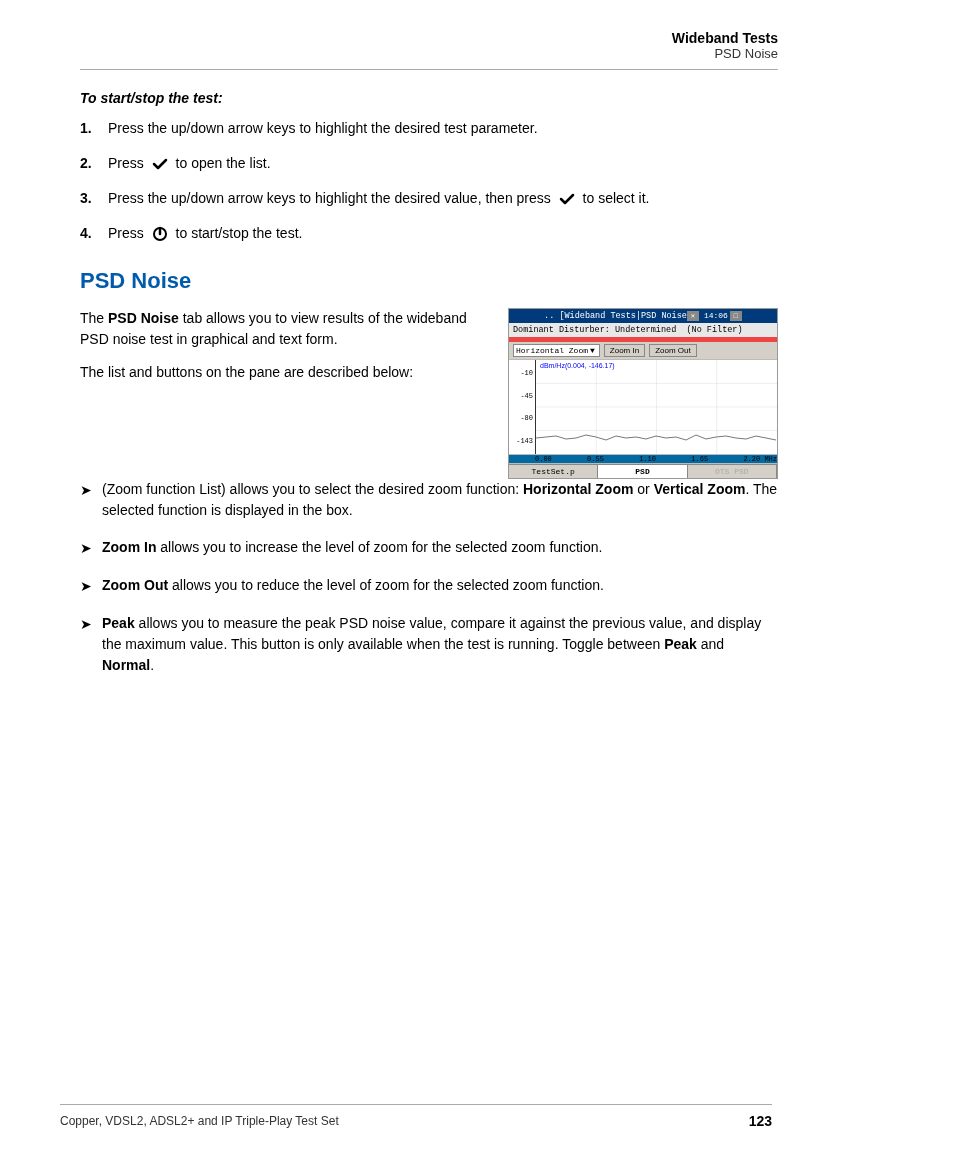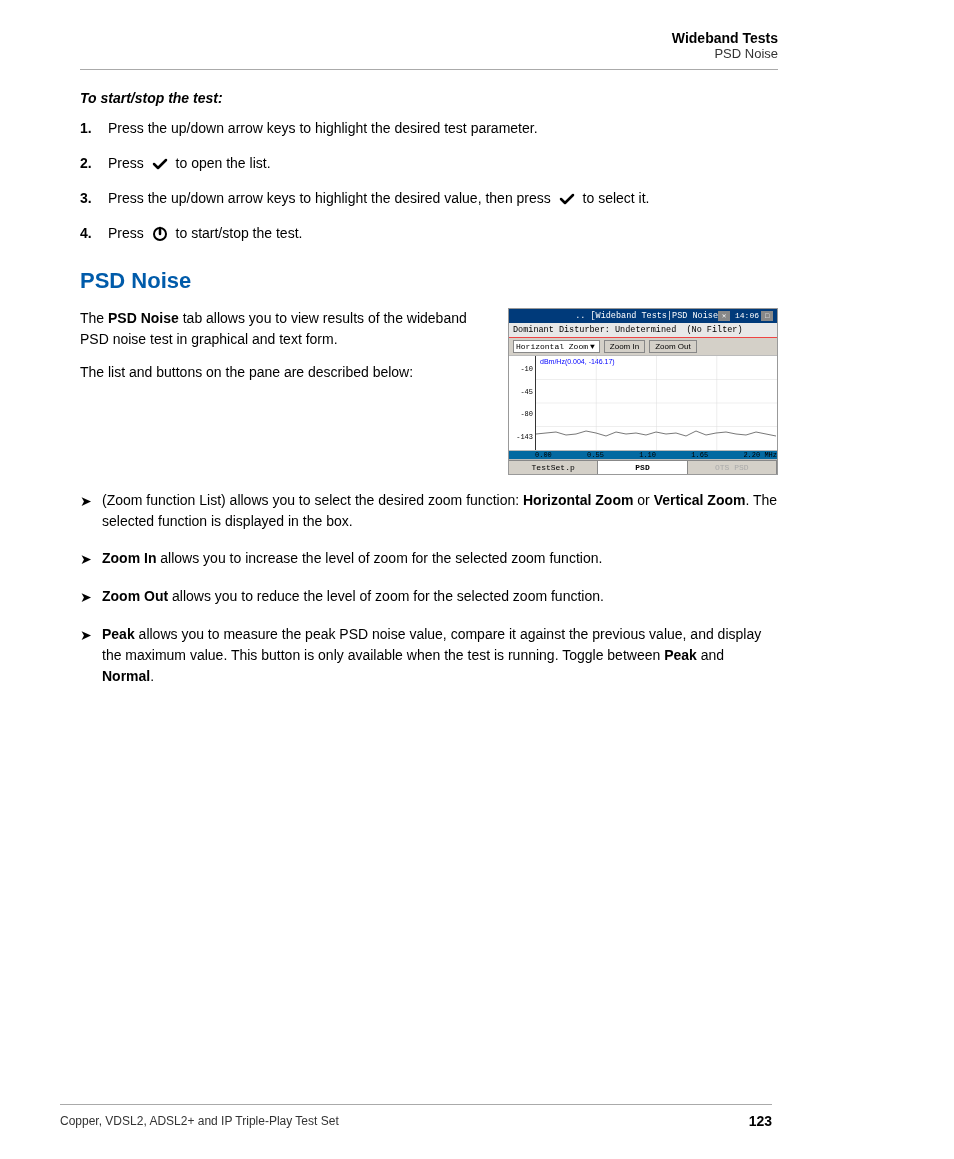--- a/index.html
+++ b/index.html
@@ -92,21 +92,21 @@
       font-weight: bold;
       color: #005baa;
       margin-bottom: 14px;
       border-bottom: none;
     }
 
     
     .psd-intro {
       display: flex;
       gap: 20px;
-      margin-bottom: 15px;
+      margin-bottom: 0;
     }
     .psd-text-col {
       flex: 1;
       font-size: 14px;
       line-height: 1.5;
     }
     .psd-screenshot-col {
       flex: 0 0 270px;
     }
 
@@ -115,21 +115,21 @@
       border: 1px solid #999;
       background: #d4e8f7;
       font-size: 9px;
       font-family: 'Courier New', monospace;
     }
     .screenshot-titlebar {
       background: #003a7a;
       color: #fff;
       padding: 2px 4px;
       display: flex;
-      justify-content: flex-end;
+      justify-content: center;
       align-items: center;
       font-size: 9px;
     }
     .screenshot-titlebar-text {
       font-size: 8.5px;
     }
     .screenshot-titlebar-controls {
       display: flex;
       gap: 2px;
     }
@@ -142,21 +142,21 @@
       align-items: center;
       justify-content: center;
       font-size: 7px;
       cursor: pointer;
     }
     .screenshot-info-row {
       background: #e8e8e8;
       padding: 2px 4px;
       font-size: 8.5px;
       color: #000;
-      border-bottom: 1px solid #ef4444;
+      border-bottom: 5px solid #ef4444;
     }
     .screenshot-rms-row {
       background: #fff;
       padding: 2px 4px;
       display: flex;
       align-items: center;
       gap: 4px;
       border-bottom: 1px solid #bbb;
     }
     .screenshot-rms-label { font-size: 8px; min-width: 55px; }

